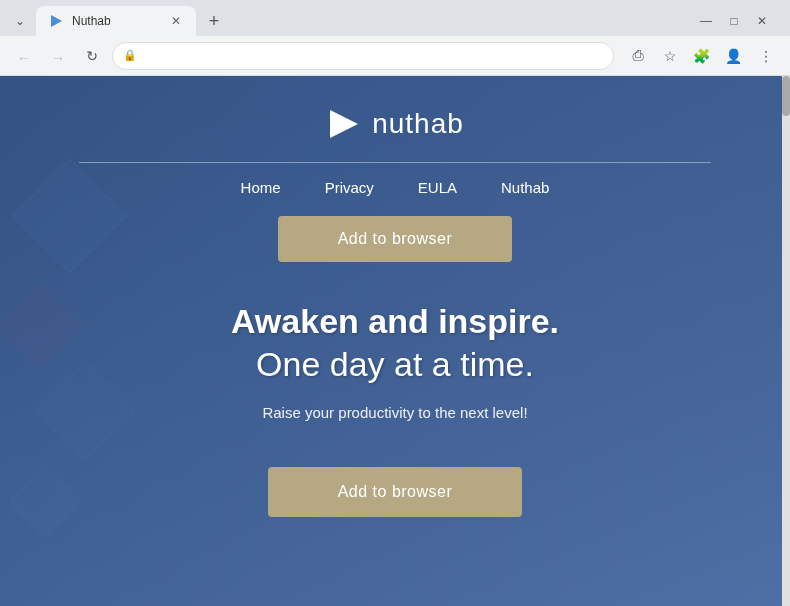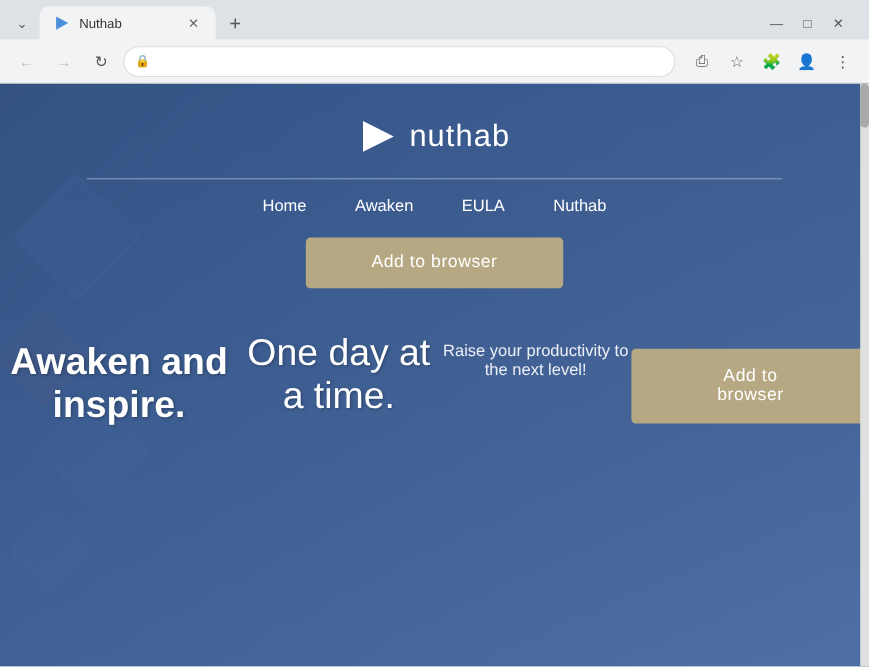--- a/index.html
+++ b/index.html
@@ -271,21 +271,21 @@
       border-radius: 4px;
       cursor: pointer;
       letter-spacing: 0.5px;
     }
 
     
     .hero-text {
       position: relative;
       z-index: 2;
       display: flex;
-      flex-direction: row;
+      flex-direction: column;
       align-items: center;
       padding-top: 40px;
       width: 100%;
     }
 
     .hero-headline {
       font-size: 34px;
       font-weight: 800;
       color: white;
       text-align: center;
@@ -420,21 +420,21 @@
           <svg class="logo-icon" viewBox="0 0 36 36">
             <polygon points="4,4 32,18 4,32" fill="white"></polygon>
           </svg>
           <span class="logo-text">nuthab</span>
         </div>
 
         <div class="divider"></div>
 
         <nav class="nav-links">
           <a class="nav-link">Home</a>
-          <a class="nav-link">Awaken</a>
+          <a class="nav-link">Privacy</a>
           <a class="nav-link">EULA</a>
           <a class="nav-link">Nuthab</a>
         </nav>
 
         <button class="add-btn-top">Add to browser</button>
       </div>
 
       <div class="hero-text">
         <div class="hero-headline">Awaken and inspire.</div>
         <div class="hero-subheadline">One day at a time.</div>

